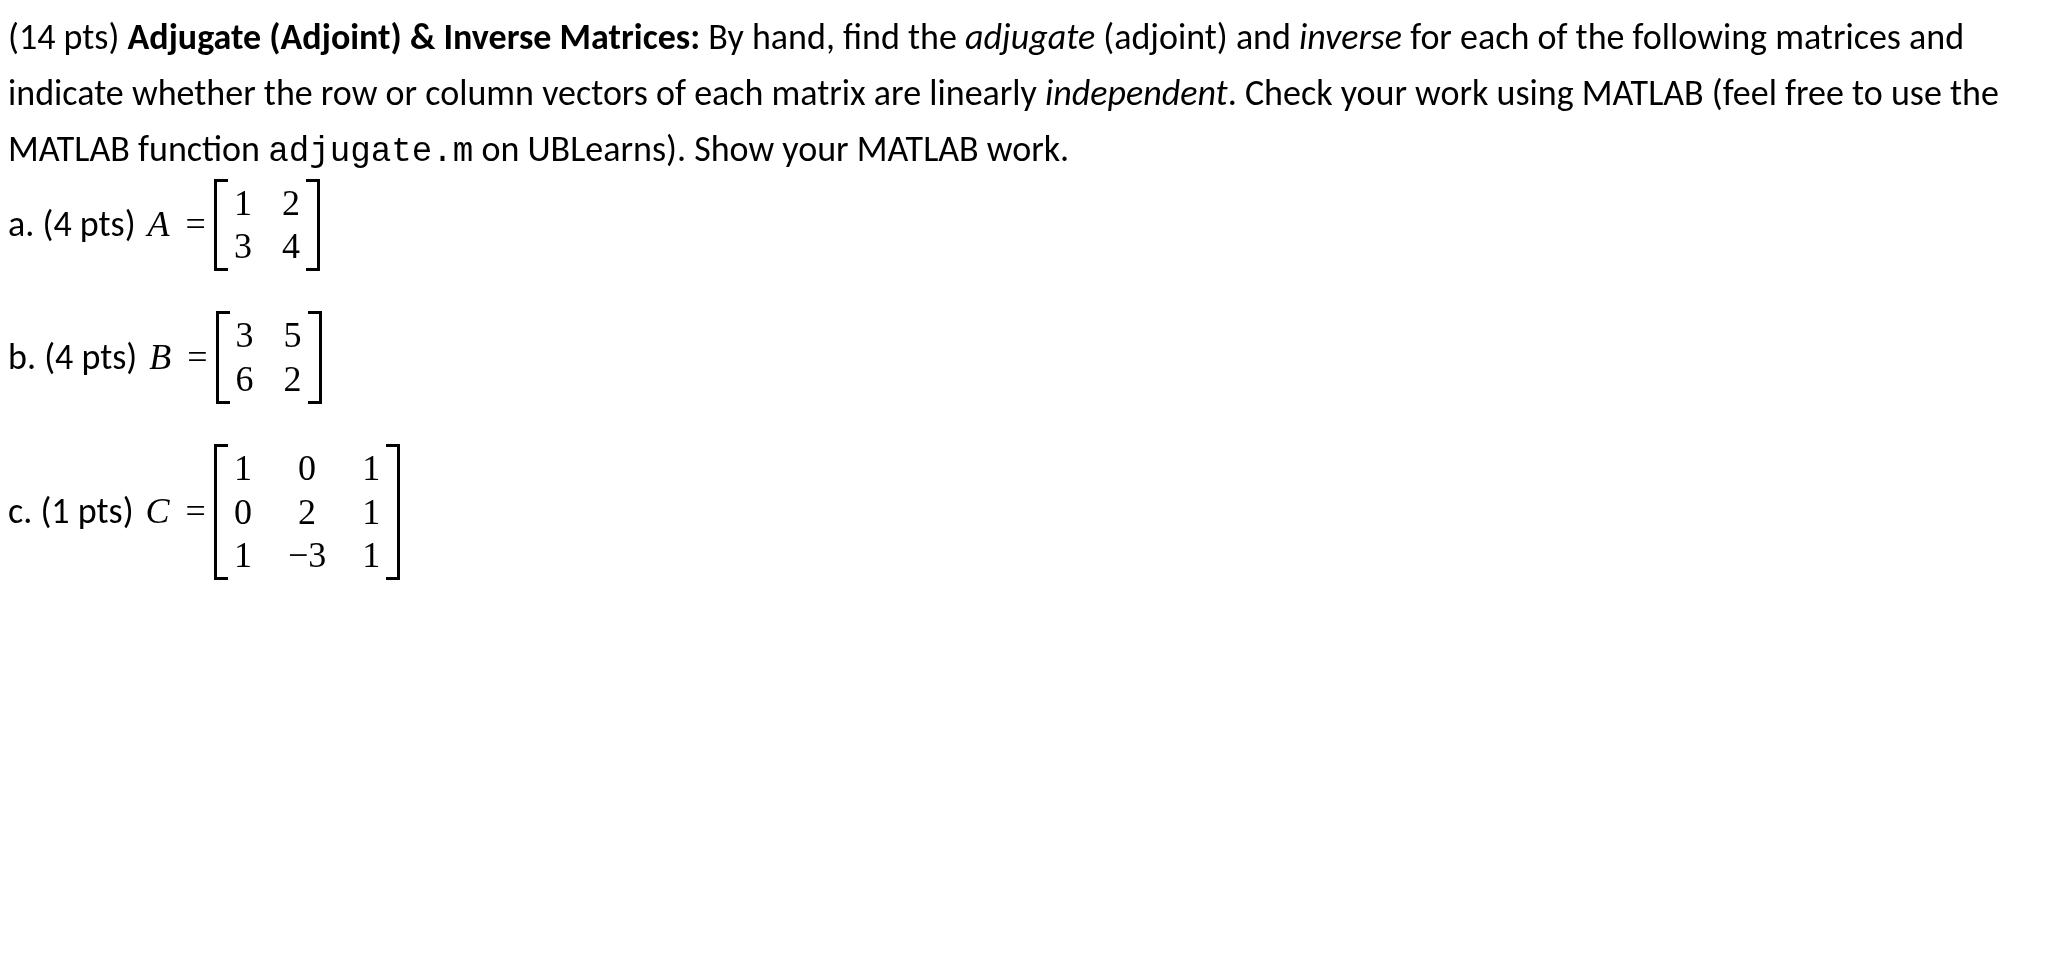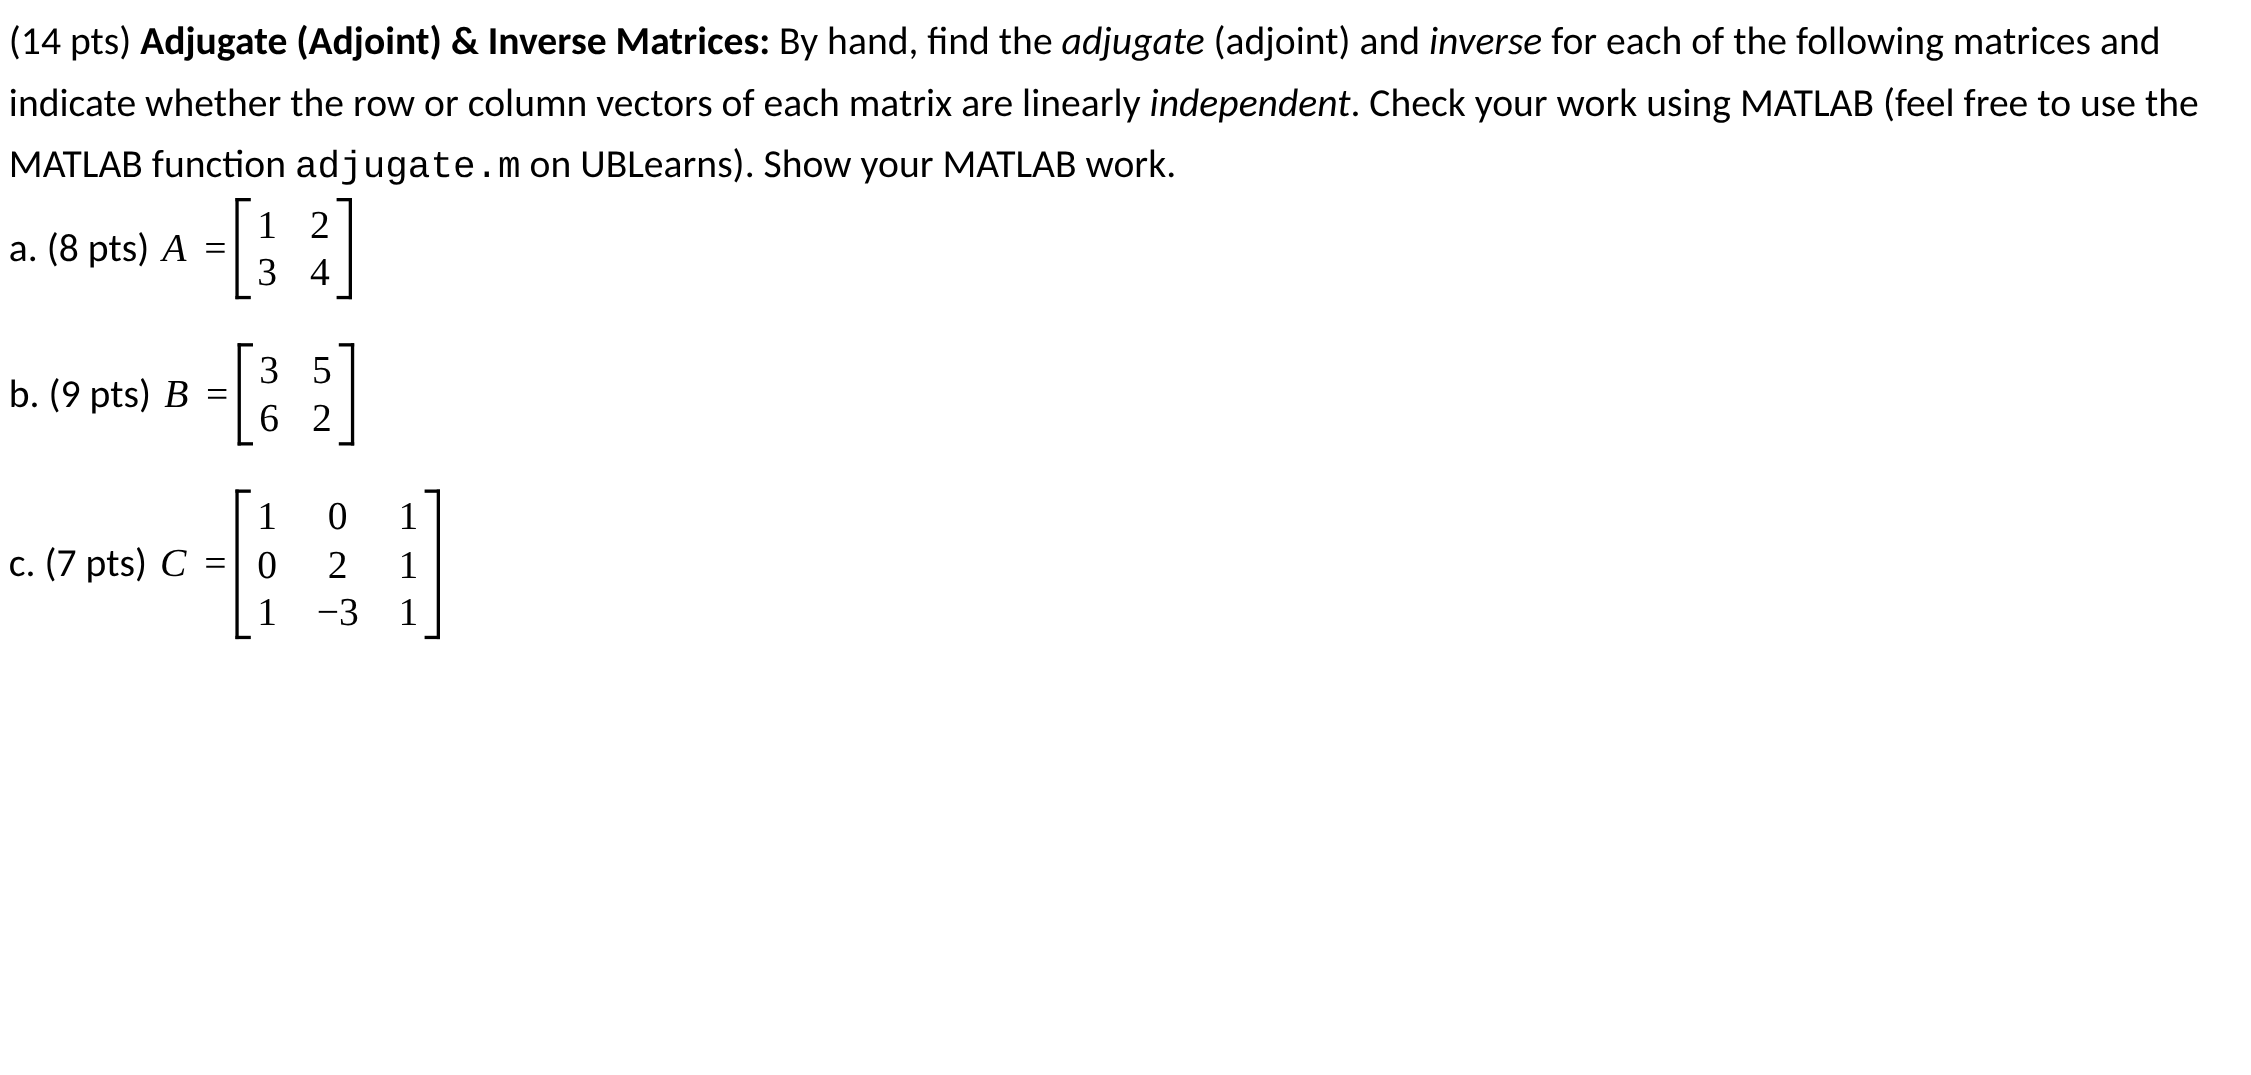--- a/index.html
+++ b/index.html
@@ -74,57 +74,57 @@
 </head>
 <body>
 
 <div class="prompt-paragraph">
   <span>(14 pts) </span><span class="bold">Adjugate (Adjoint) &amp; Inverse Matrices:</span><span>   </span><span>By hand, find the </span><span class="italic">adjugate</span><span> (adjoint) and </span><span class="italic">inverse</span><span> for each of the following matrices and indicate whether the row or column vectors of each matrix are linearly </span><span class="italic">independent</span><span>. Check your work using MATLAB (feel free to use the MATLAB function </span><span class="code">adjugate.m</span><span>  on UBLearns). Show your MATLAB work.</span>
 </div>
 
 <div class="problems">
 
   <div class="problem">
-    <span class="problem-label">a. (8 pts)  </span>
+    <span class="problem-label">a. (4 pts)  </span>
     <span class="matrix-expr">
       <span class="matrix-var">A</span>
       <span class="equals">=</span>
       <span class="matrix">
         <span class="bracket left"></span>
         <span class="matrix-body matrix-2x2">
           <span class="mcell">1</span>
           <span class="mcell">2</span>
           <span class="mcell">3</span>
           <span class="mcell">4</span>
         </span>
         <span class="bracket right"></span>
       </span>
     </span>
   </div>
 
   <div class="problem">
-    <span class="problem-label">b. (9 pts)  </span>
+    <span class="problem-label">b. (4 pts)  </span>
     <span class="matrix-expr">
       <span class="matrix-var">B</span>
       <span class="equals">=</span>
       <span class="matrix">
         <span class="bracket left"></span>
         <span class="matrix-body matrix-2x2">
           <span class="mcell">3</span>
           <span class="mcell">5</span>
           <span class="mcell">6</span>
           <span class="mcell">2</span>
         </span>
         <span class="bracket right"></span>
       </span>
     </span>
   </div>
 
   <div class="problem">
-    <span class="problem-label">c. (7 pts)  </span>
+    <span class="problem-label">c. (1 pts)  </span>
     <span class="matrix-expr">
       <span class="matrix-var">C</span>
       <span class="equals">=</span>
       <span class="matrix">
         <span class="bracket left"></span>
         <span class="matrix-body matrix-3x3">
           <span class="mcell">1</span>
           <span class="mcell">0</span>
           <span class="mcell">1</span>
           <span class="mcell">0</span>

